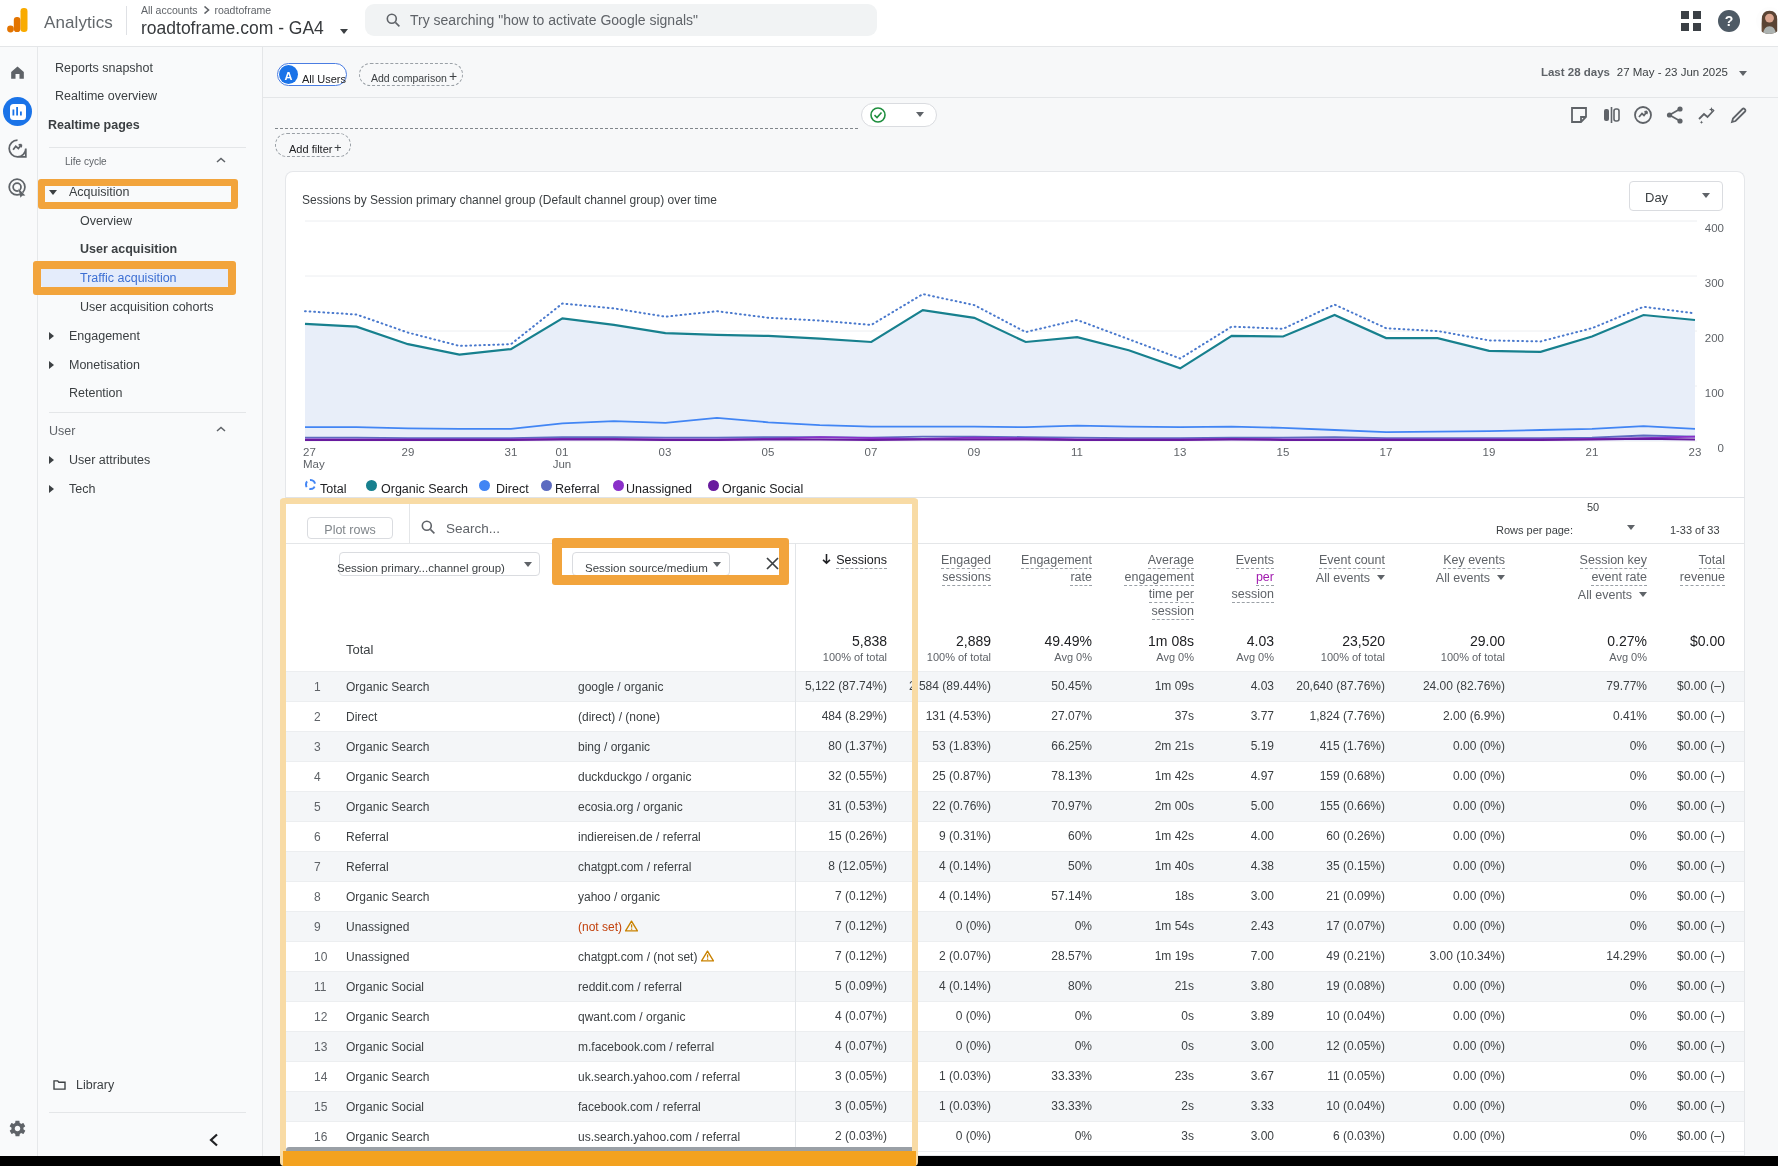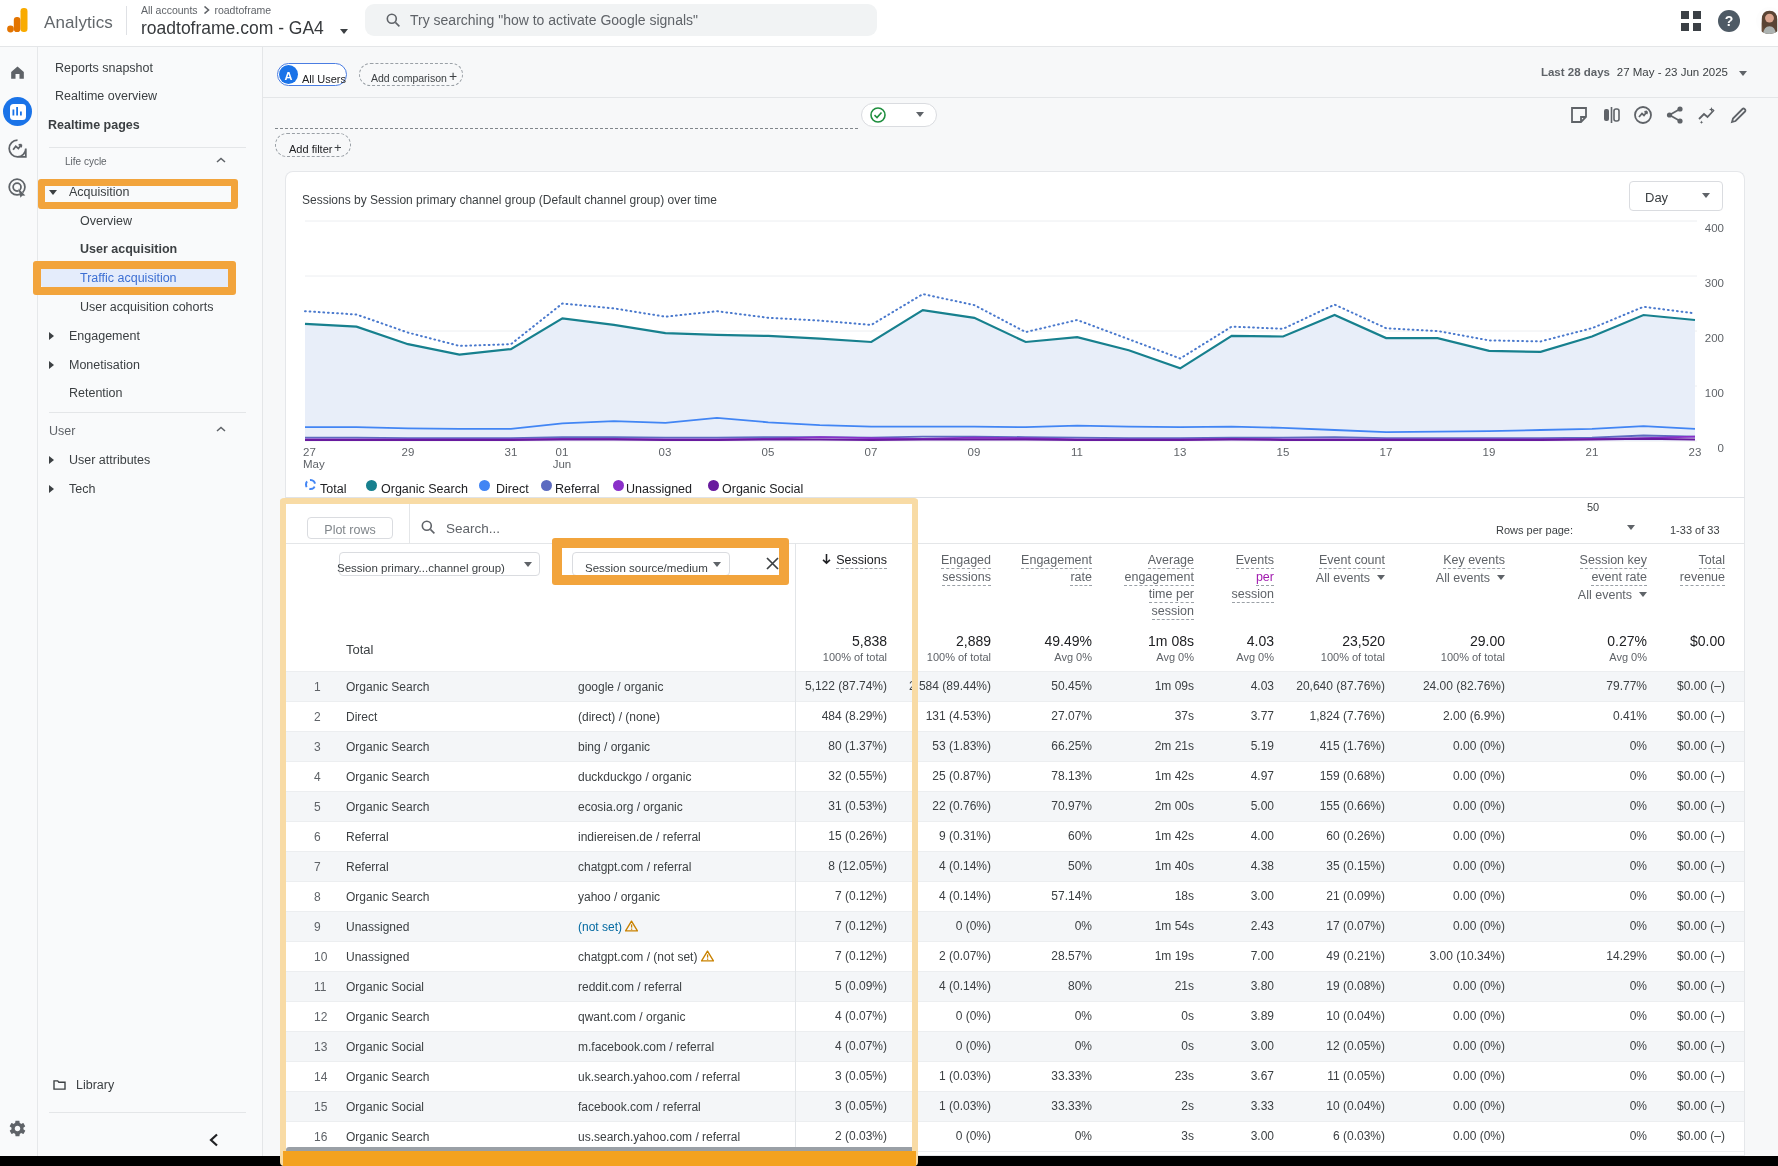--- a/index.html
+++ b/index.html
@@ -386,21 +386,21 @@
 <div class="abs num" style="right:686px;top:842px">57.14%</div>
 <div class="abs num" style="right:584px;top:842px">18s</div>
 <div class="abs num" style="right:504px;top:842px">3.00</div>
 <div class="abs num" style="right:393px;top:842px">21 (0.09%)</div>
 <div class="abs num" style="right:273px;top:842px">0.00 (0%)</div>
 <div class="abs num" style="right:131px;top:842px">0%</div>
 <div class="abs num" style="right:53px;top:842px">$0.00 (–)</div>
 <div class="abs" style="left:23px;top:864px;width:1458px;height:30px;background:#f4f6f8;border-top:1px solid #eceef0"></div>
 <div class="abs" style="left:51px;top:873px;font-size:12px;color:#5f6368">9</div>
 <div class="abs" style="left:83px;top:873px;font-size:12px;color:#3c4043">Unassigned</div>
-<div class="abs" style="left:315px;top:873px;font-size:12px;color:#0369a1">(not set) <svg width="13" height="12" viewBox="0 0 24 22" style="vertical-align:-1px">
+<div class="abs" style="left:315px;top:873px;font-size:12px;color:#c2410c">(not set) <svg width="13" height="12" viewBox="0 0 24 22" style="vertical-align:-1px">
           <path d="M12 2 L23 20 L1 20 Z" fill="none" stroke="#c98200" stroke-width="2.6" stroke-linejoin="round"></path>
           <rect x="11" y="8" width="2.4" height="6" fill="#c98200"></rect>
           <rect x="11" y="15.6" width="2.4" height="2.4" fill="#c98200"></rect>
         </svg></div>
 <div class="abs num" style="right:891px;top:872px">7 (0.12%)</div>
 <div class="abs num" style="right:787px;top:872px">0 (0%)</div>
 <div class="abs num" style="right:686px;top:872px">0%</div>
 <div class="abs num" style="right:584px;top:872px">1m 54s</div>
 <div class="abs num" style="right:504px;top:872px">2.43</div>
 <div class="abs num" style="right:393px;top:872px">17 (0.07%)</div>

